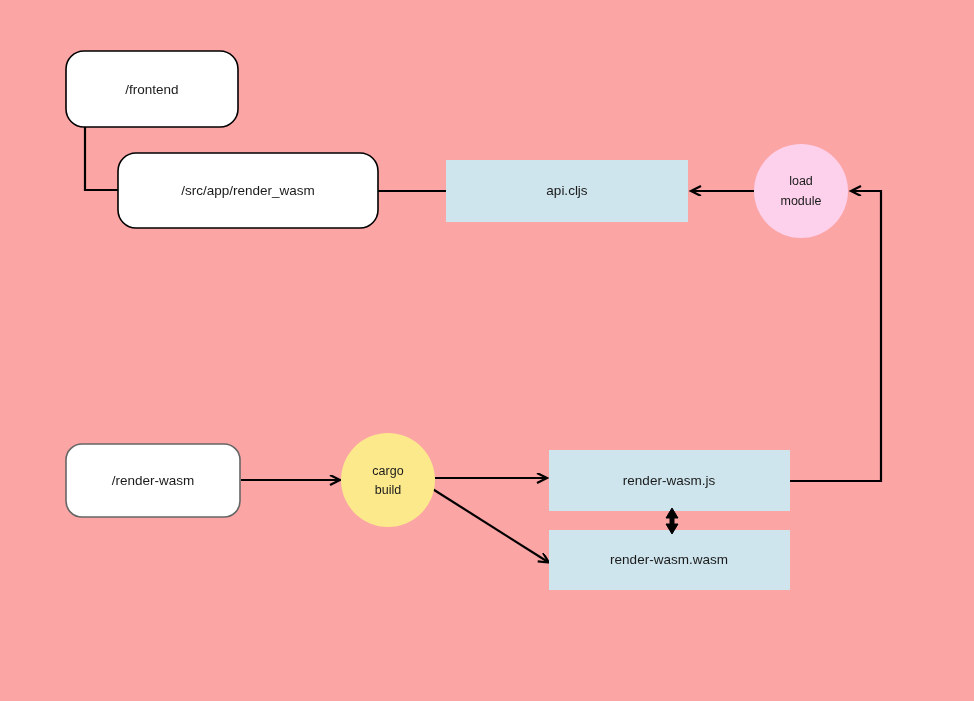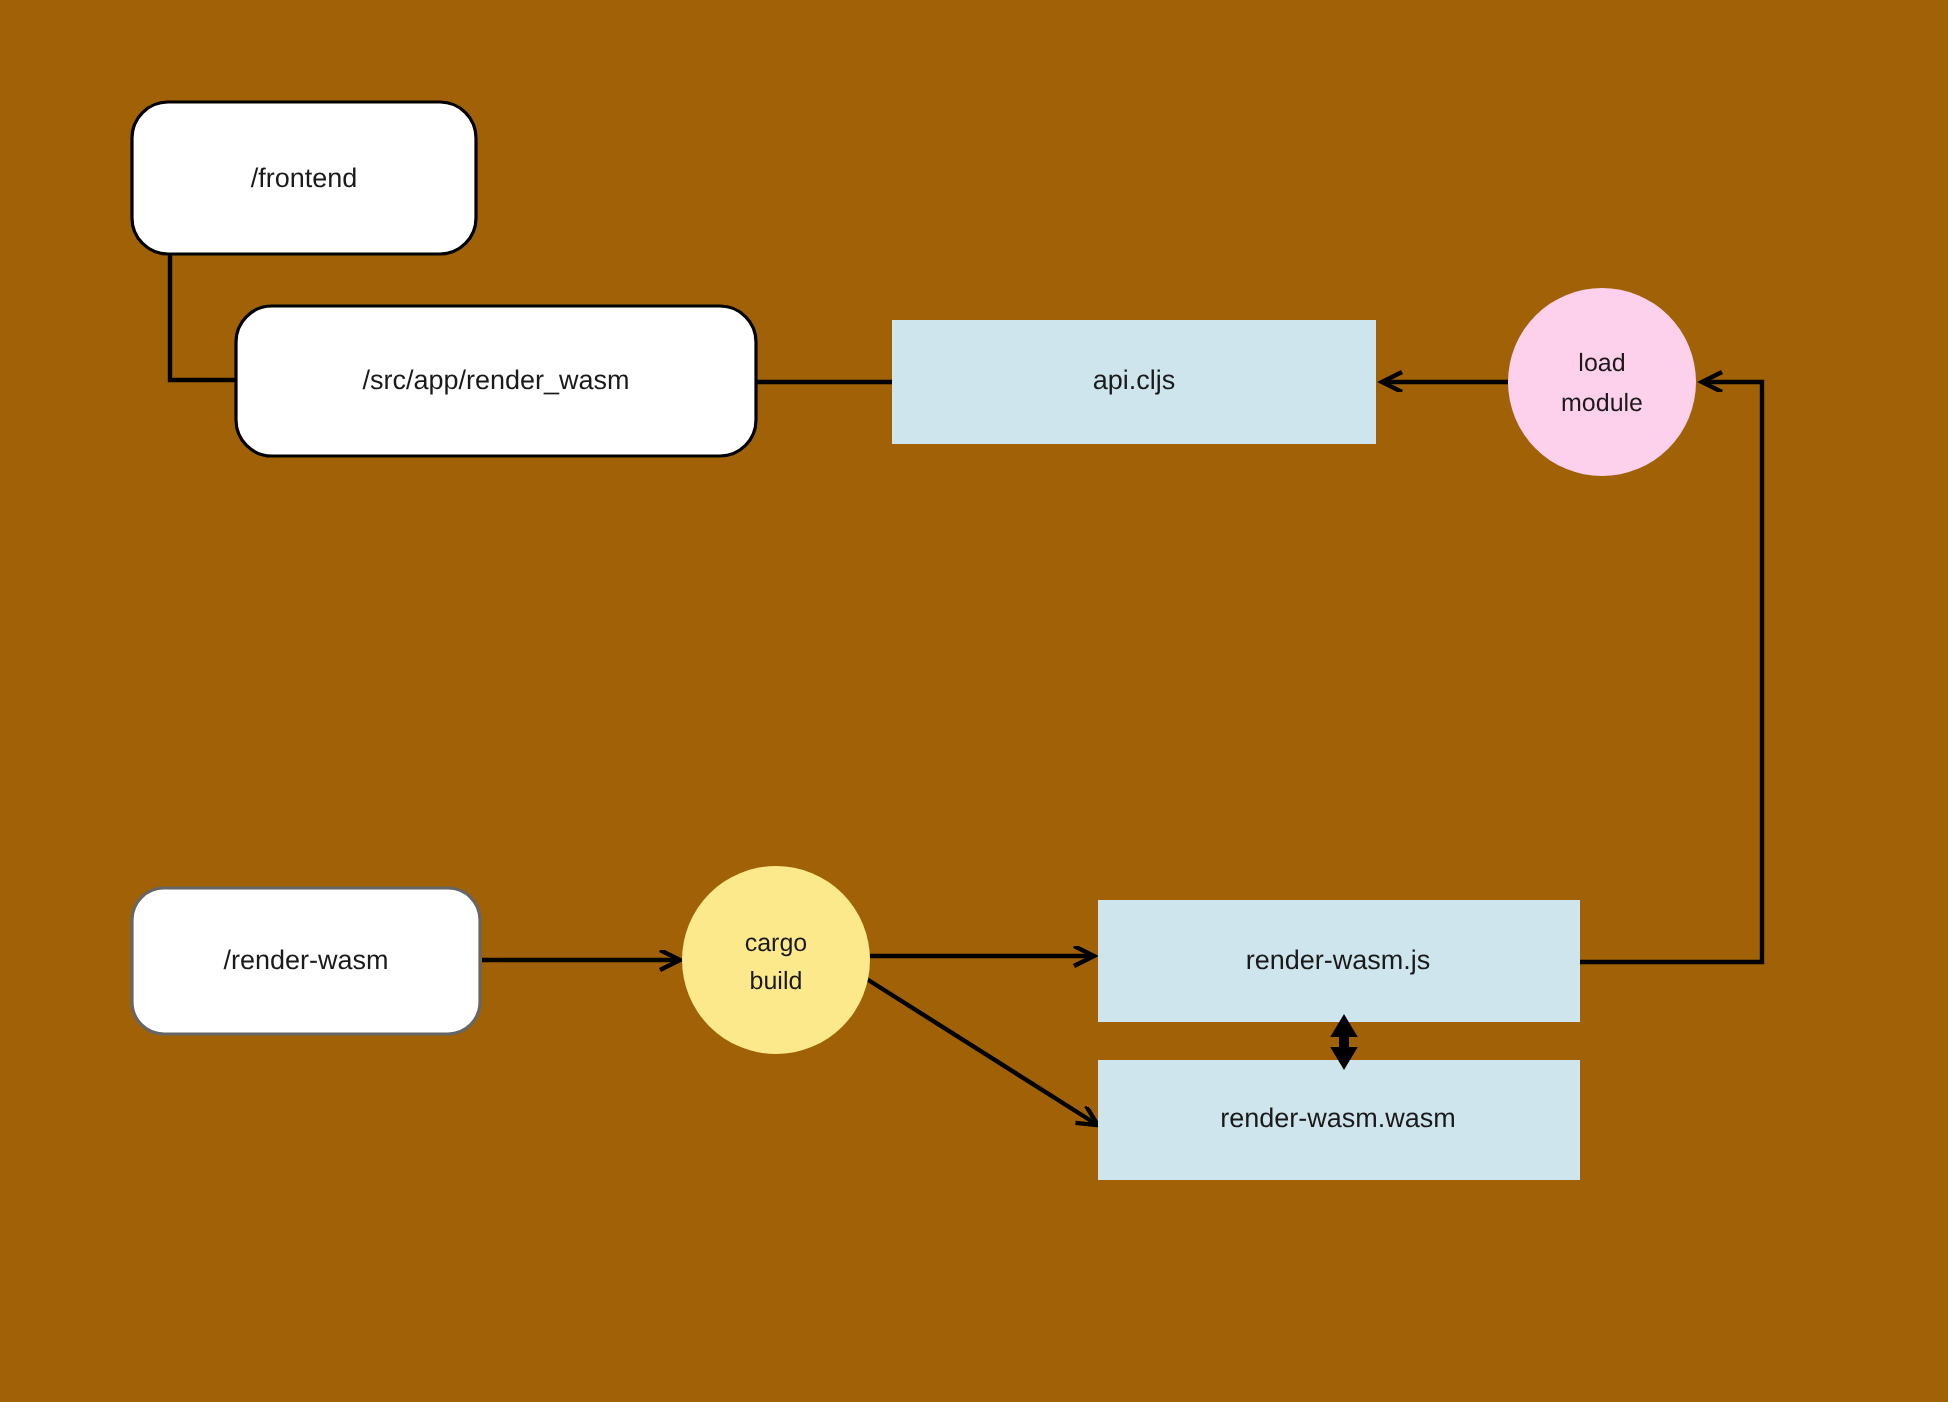--- a/index.html
+++ b/index.html
@@ -8,21 +8,21 @@
     padding: 0;
     background: #ffffff;
   }
   body {
     font-family: "Liberation Sans", sans-serif;
   }
   #canvas {
     position: relative;
     width: 974px;
     height: 701px;
-    background: #a16207;
+    background: #fca5a5;
     overflow: hidden;
   }
   svg.diagram {
     position: absolute;
     top: 0;
     left: 0;
     width: 974px;
     height: 701px;
     display: block;
   }

